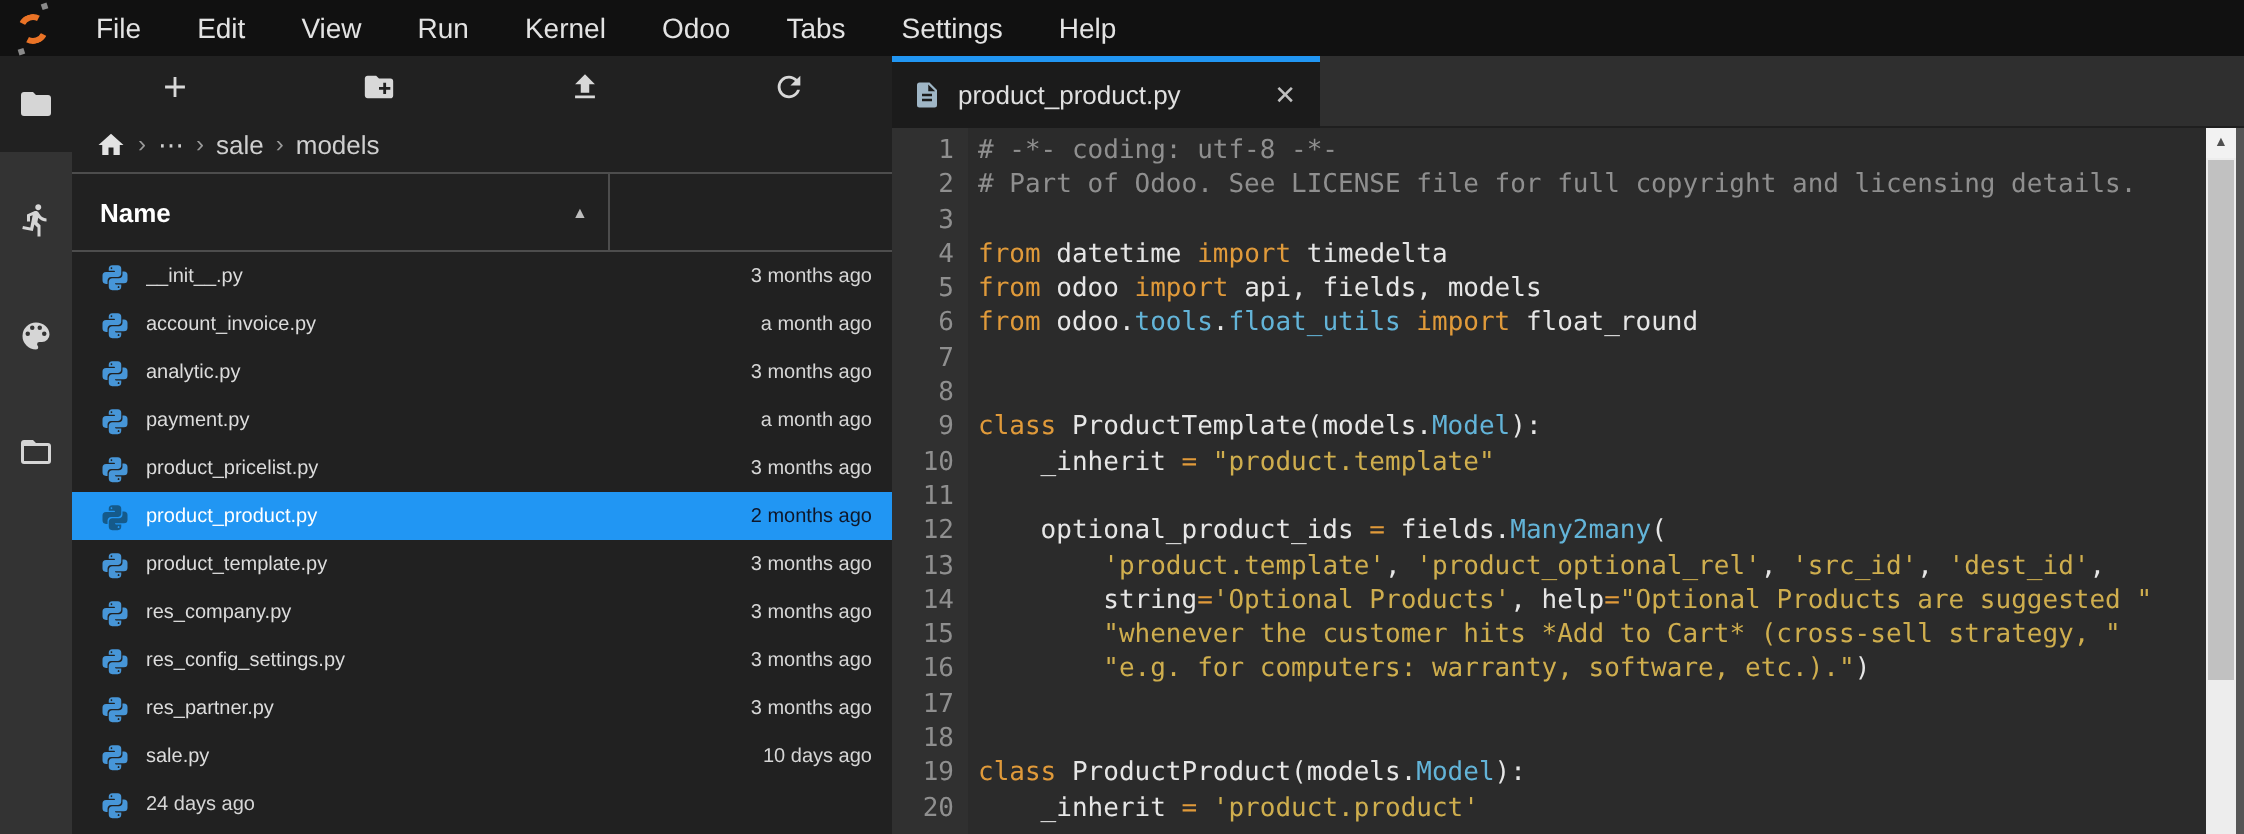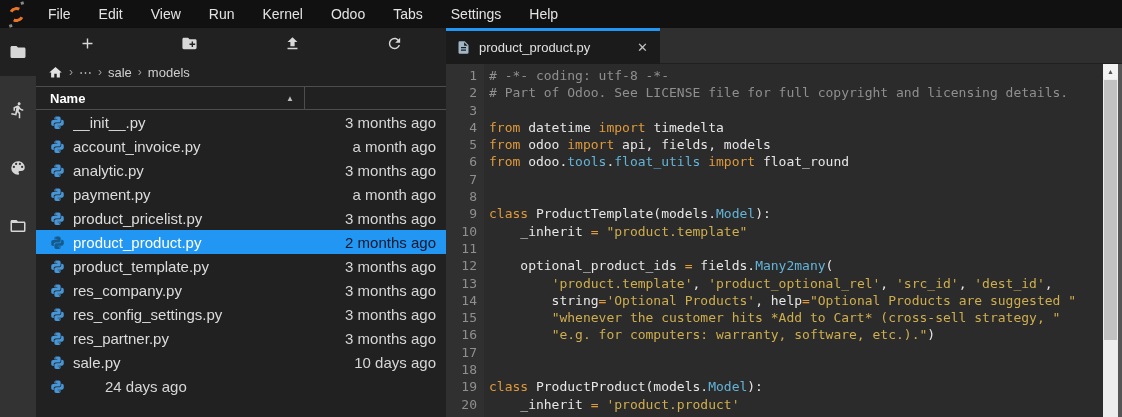--- a/index.html
+++ b/index.html
@@ -33,32 +33,32 @@
   
   #filepanel { position:absolute; top:28px; left:36px; width:410px; bottom:0;
     background:#212121; display:flex; flex-direction:column; color:#dcdcdc; }
   .fb-toolbar { height:30px; display:flex; align-items:center; }
   .tb-btn { flex:1; display:flex; align-items:center; justify-content:center; cursor:pointer; }
   .tb-btn svg { width:17px; height:17px; fill:#d8d8d8; }
   .fb-crumbs { height:28px; display:flex; align-items:center; padding-left:12px; font-size:13px; color:#cfcfcf; }
   .crumb-home svg { width:15px; height:15px; fill:#e2e2e2; display:block; }
   .crumb-sep { color:#9a9a9a; margin:0 6px; font-size:12px; }
   .crumb { color:#cfcfcf; cursor:pointer; }
-  .fb-header { height:24px; display:flex; align-items:center; font-size:13px; font-weight:bold; color:#ffffff;
+  .fb-header { height:40px; display:flex; align-items:center; font-size:13px; font-weight:bold; color:#ffffff;
     border-top:1px solid #4d4d4d; border-bottom:1px solid #4d4d4d; }
   .col-name { padding-left:14px; flex:0 0 250px; }
   .sort-caret { font-size:8px; color:#bdbdbd; width:18px; }
   .col-div { width:1px; align-self:stretch; background:#4d4d4d; }
   .col-mod { flex:1; text-align:right; padding-right:10px; }
   #filelist { flex:1; overflow:hidden; }
-  .frow { height:24px; display:flex; align-items:center; padding:0 10px 0 14px; font-size:15px; color:#dcdcdc; cursor:pointer; }
+  .frow { height:24px; display:flex; align-items:center; padding:0 10px 0 14px; font-size:10px; color:#dcdcdc; cursor:pointer; }
   .frow .py-icon { width:15px; height:15px; margin-right:8px; flex:0 0 15px; }
   .frow .py-icon svg { width:15px; height:15px; fill:var(--python_icon); display:block; }
   .frow .fname { flex:1; white-space:nowrap; overflow:hidden; }
-  .frow .fdate { color:#d6d6d6; white-space:nowrap;margin-left:32px; }
+  .frow .fdate { color:#d6d6d6; white-space:nowrap; }
   .frow.selected { background:var(--accent); color:#ffffff; }
   .frow.selected .fdate { color:#0f172a; }
   .frow.selected .py-icon svg { fill:#155a8a; }
 
   
   #editor { position:absolute; top:28px; left:446px; right:0; bottom:0; background:#2f2f2f; }
   .tabbar { position:absolute; top:0; left:0; right:0; height:36px; background:#2f2f2f; border-bottom:1px solid #1f1f1f; }
   .tab { position:absolute; top:0; left:0; width:214px; height:36px; background:#1b1b1b;
     border-top:3px solid var(--accent); display:flex; align-items:center; padding:0 10px; }
   .tab-icon svg { width:15px; height:15px; fill:#9fb6c6; display:block; }

